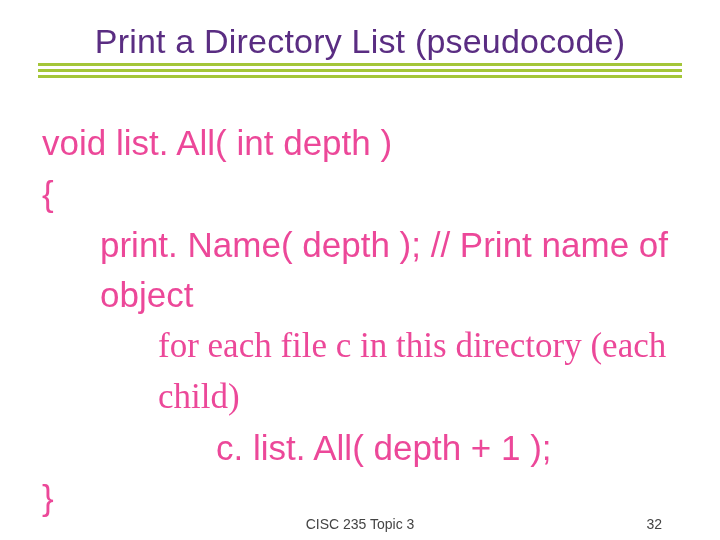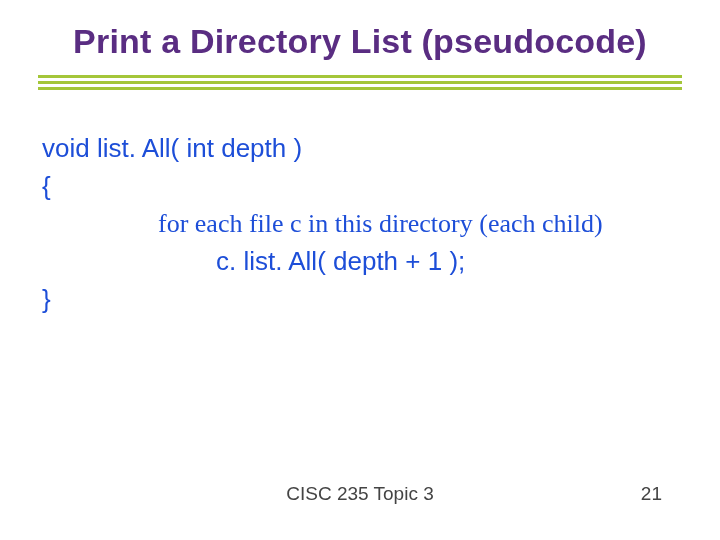--- a/index.html
+++ b/index.html
@@ -13,54 +13,54 @@
     }
     .slide {
       width: 100%;
       height: 100%;
       padding: 22px 38px 0 38px;
       position: relative;
     }
     .title {
       color: #5a2d82;
       font-size: 34px;
-      font-weight: bold;
+      font-weight: normal;
       text-align: center;
-      margin-bottom: 14px;
+      margin-bottom: 2px;
       letter-spacing: 0.2px;
     }
     .hr-stack {
       width: 100%;
       margin-bottom: 40px;
     }
     .hr-stack .line {
       height: 3px;
       background: #a4c639;
       margin-bottom: 3px;
     }
     .hr-stack .line:last-child { margin-bottom: 0; }
     .content {
-      color: #1d4ed8;
-      font-size: 26px;
+      color: #ec4899;
+      font-size: 35px;
       line-height: 1.45;
       padding-left: 4px;
     }
     .indent-1 { padding-left: 58px; }
     .indent-2 { padding-left: 116px; font-family: Liberation Serif, serif; }
     .indent-3 { padding-left: 174px; }
     .footer {
       position: absolute;
-      bottom: 35px;
+      bottom: 8px;
       left: 0;
       width: 100%;
       display: flex;
       justify-content: space-between;
       align-items: center;
       padding: 0 58px 0 0;
-      font-size: 19px;
+      font-size: 14px;
       color: #444;
     }
     .footer-center {
       position: absolute;
       left: 50%;
       transform: translateX(-50%);
     }
     .footer-right {
       margin-left: auto;
     }
@@ -71,21 +71,22 @@
 <div class="slide">
   <h1 class="title">Print a Directory List (pseudocode)</h1>
   <div class="hr-stack">
     <div class="line"></div>
     <div class="line"></div>
     <div class="line"></div>
   </div>
   <div class="content">
     <div>void list. All( int depth )</div>
     <div>{</div>
+    <div class="indent-1">print. Name( depth );   // Print name of object</div>
     <div class="indent-2">for each file c in this directory (each child)</div>
     <div class="indent-3">c. list. All( depth + 1 );</div>
     <div>}</div>
   </div>
   <div class="footer">
     <span class="footer-center">CISC 235 Topic 3</span>
-    <span class="footer-right">21</span>
+    <span class="footer-right">32</span>
   </div>
 </div>
 
 </body></html>

